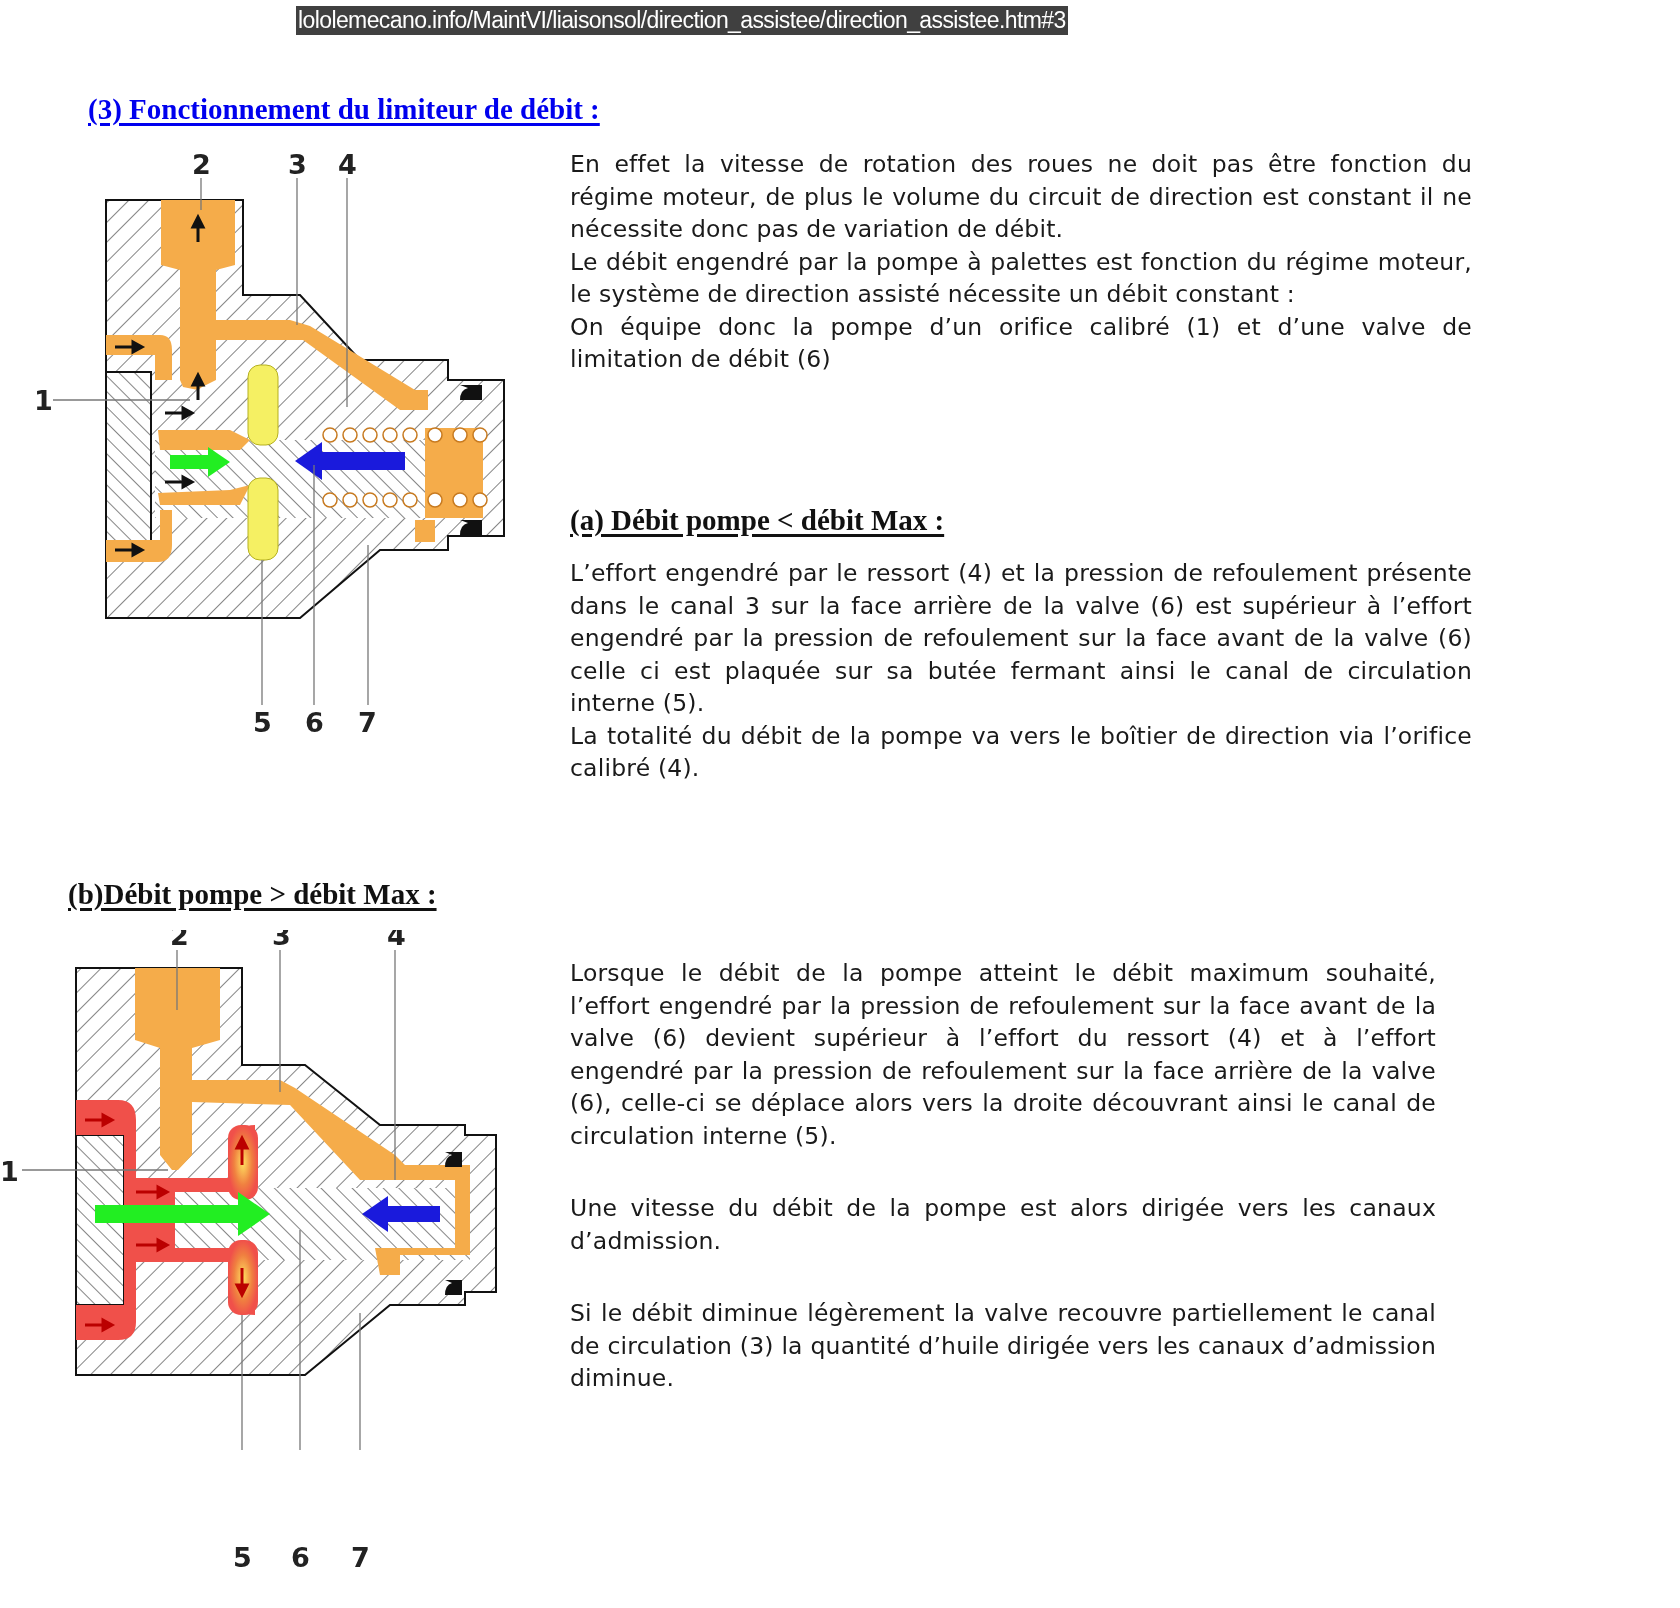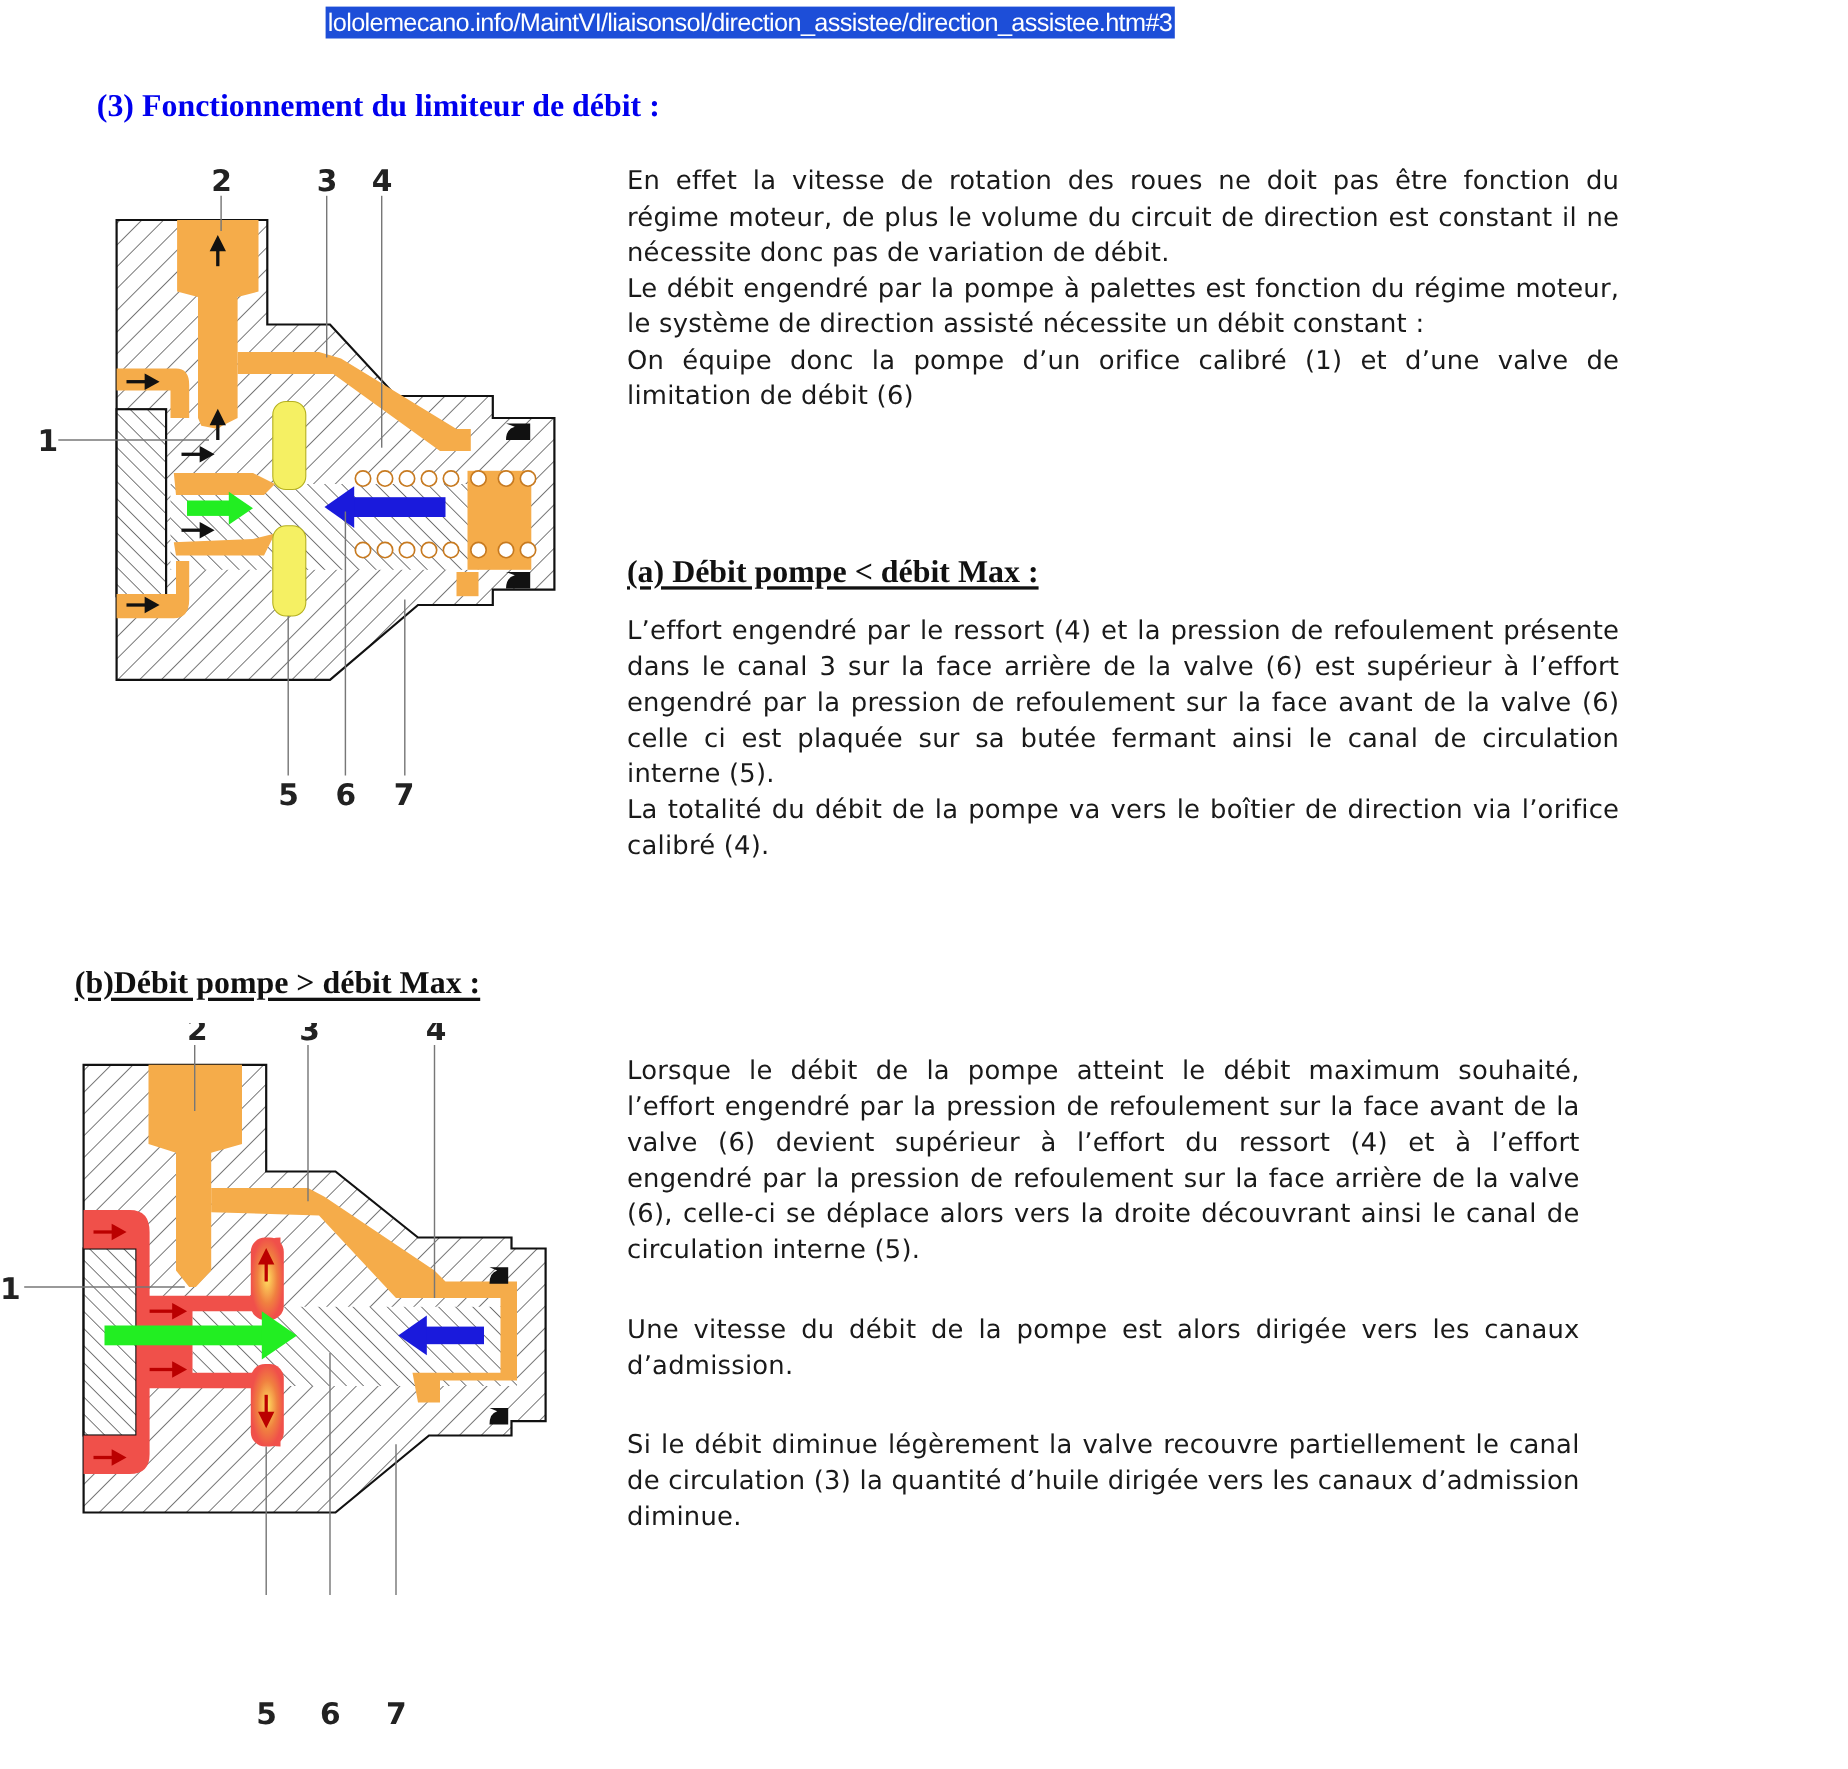--- a/index.html
+++ b/index.html
@@ -1,18 +1,18 @@
 <!DOCTYPE html>
 <html><head>
 <meta charset="utf-8">
 <style>
   html, body { margin:0; padding:0; background:#ffffff; }
   body { width:1680px; height:1608px; position:relative; overflow:hidden; font-family:"DejaVu Sans", sans-serif; }
-  .url { position:absolute; left:296px; top:6px; height:29px; background:#1d4ed8; color:#ffffff; font-family:"Liberation Sans", sans-serif; font-size:23px; line-height:29px; padding:0 2px; letter-spacing:-0.6px; }
-  .h-main { position:absolute; left:88px; top:80px; font-family:"Liberation Serif", serif; font-weight:bold; font-size:29px; color:#0000ee; text-decoration-thickness:3px; text-underline-offset:4px; }
+  .url { position:absolute; left:296px; top:6px; height:29px; background:#404040; color:#ffffff; font-family:"Liberation Sans", sans-serif; font-size:23px; line-height:29px; padding:0 2px; letter-spacing:-0.6px; }
+  .h-main { position:absolute; left:88px; top:93px; font-family:"Liberation Serif", serif; font-weight:bold; font-size:29px; color:#0000ee; text-decoration:underline; text-decoration-thickness:3px; text-underline-offset:4px; }
   .h-sub { position:absolute; font-family:"Liberation Serif", serif; font-weight:bold; font-size:29px; color:#111; text-decoration:underline; text-decoration-thickness:3px; text-underline-offset:4px; }
   .para { position:absolute; font-family:"DejaVu Sans", sans-serif; font-size:23.5px; line-height:32.5px; color:#1a1a1a; text-align:justify; letter-spacing:0.2px; }
   .para p { margin:0; }
   .para p.lastline { text-align-last:left; }
   .gap { height:40px; }
   svg.diag { position:absolute; }
   .lbl { font-family:"DejaVu Sans", sans-serif; font-weight:bold; font-size:27px; fill:#222; }
 </style>
 </head>
 <body>

